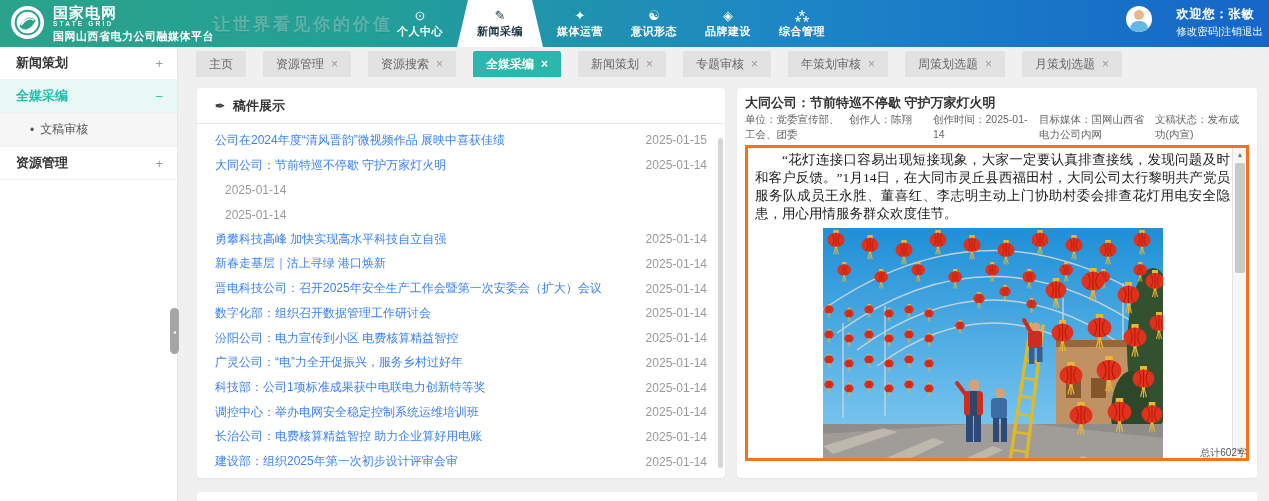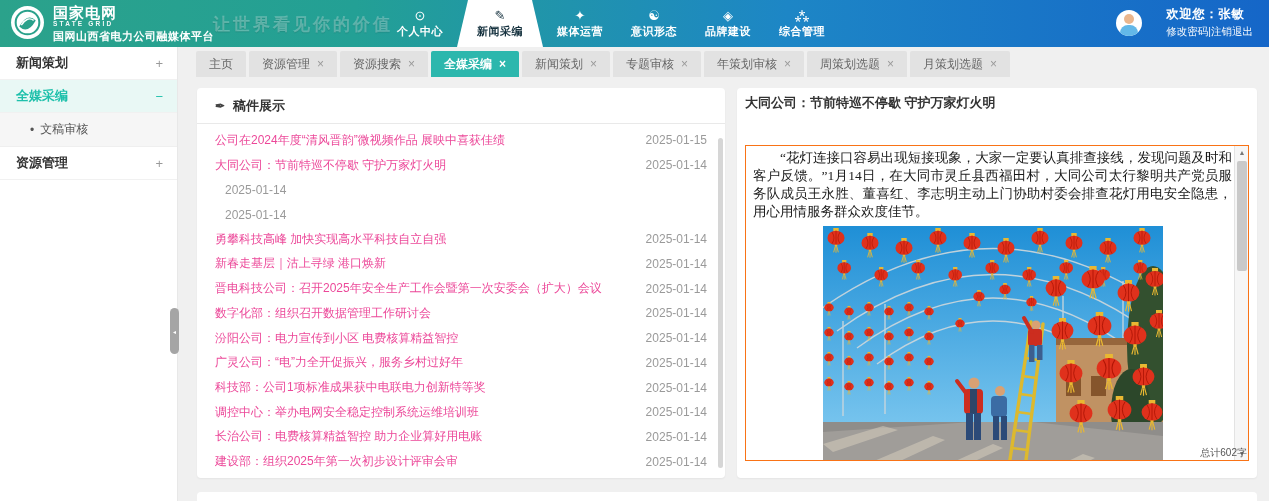--- a/index.html
+++ b/index.html
@@ -18,68 +18,68 @@
   .brand-platform{font-size:11px;font-weight:bold;margin-top:3px;letter-spacing:.5px}
   .slogan{position:absolute;left:213px;top:13px;font-size:17px;font-weight:bold;letter-spacing:3px;
     color:rgba(255,255,255,.28);text-shadow:0 1px 1px rgba(0,0,0,.10);white-space:nowrap}
   .nav{position:absolute;left:383px;top:0;height:47px;display:flex}
   .nav-item{width:74px;height:47px;display:flex;flex-direction:column;align-items:center;justify-content:center;
     gap:2px;color:#fff;cursor:pointer}
   .nav-icon{font-size:13px;line-height:1}
   .nav-label{font-size:11px;font-weight:bold;letter-spacing:.5px}
   .nav-item.active{background:#fff;color:#16323f;
     clip-path:polygon(11px 0,calc(100% - 11px) 0,100% 100%,0 100%);width:86px}
-  .user{position:absolute;right:16px;top:6px;display:flex;align-items:center;gap:24px;color:#fff}
+  .user{position:absolute;right:6px;top:6px;display:flex;gap:24px;color:#fff}
   .avatar{width:26px;height:26px;border-radius:50%;background:#fff;position:relative;overflow:hidden;flex:0 0 auto}
   .avatar::before{content:"";position:absolute;left:8px;top:4px;width:10px;height:10px;border-radius:50%;background:#eab68d}
   .avatar::after{content:"";position:absolute;left:4px;top:15px;width:18px;height:12px;border-radius:8px 8px 0 0;background:#63b8e8}
   .user-l1{font-size:12.5px;font-weight:bold;letter-spacing:.5px}
   .user-l2{font-size:10.5px;margin-top:2px;opacity:.95}
   .user-l2 span{cursor:pointer}
 
   
   .sidebar{position:absolute;left:0;top:47px;width:178px;height:454px;background:#fff;border-right:1px solid #e8e8e8}
   .side-item{height:33px;display:flex;align-items:center;justify-content:space-between;
     padding:0 14px 0 16px;font-size:13px;color:#333;font-weight:bold;border-bottom:1px solid #f1f1f1;cursor:pointer}
   .side-item .tog{color:#999;font-weight:normal;font-size:13px}
   .side-item.active{color:#1ec0ab;background:#e9f8f5}
   .side-item.active .tog{color:#1ec0ab}
   .side-sub{height:34px;display:flex;align-items:center;background:#f6f6f6;border-bottom:1px solid #efefef;
     padding-left:30px;font-size:12px;color:#555;cursor:pointer;gap:6px}
   .collapse-handle{position:absolute;left:170px;top:308px;width:9px;height:46px;background:#a5a5a5;
     border-radius:5px;z-index:6;display:flex;align-items:center;justify-content:center;color:#fff;font-size:6px;cursor:pointer}
 
   
-  .tabbar{position:absolute;left:196px;top:51px;display:flex;gap:3px;z-index:2}
+  .tabbar{position:absolute;left:196px;top:51px;display:flex;gap:17px;z-index:2}
   .tab{height:26px;display:flex;align-items:center;gap:7px;padding:0 13px;background:#e2e2e2;color:#666;
     font-size:12px;cursor:pointer;border-radius:2px 2px 0 0;white-space:nowrap}
   .tab .tab-close{color:#9a9a9a;font-size:12px;line-height:1}
   .tab.active{background:#2cb7ad;color:#fff;font-weight:bold}
   .tab.active .tab-close{color:#fff}
 
   
   .list-panel{position:absolute;left:197px;top:88px;width:528px;height:390px;background:#fff;border-radius:4px;
     box-shadow:0 1px 2px rgba(0,0,0,.05)}
   .panel-head{height:36px;display:flex;align-items:center;gap:8px;padding:0 18px;border-bottom:1px solid #e9e9e9;
     font-size:13px;font-weight:bold;color:#333}
   .panel-head .phead-icon{font-size:12px;color:#444}
   .rows{position:absolute;left:0;right:10px;top:40px;bottom:4px;display:flex;flex-direction:column}
   .arow{flex:1;display:flex;justify-content:space-between;align-items:center;padding:0 8px 0 18px;cursor:pointer}
-  .arow-title{color:#ec4899;font-size:12px;white-space:nowrap;overflow:hidden;text-overflow:ellipsis;max-width:420px}
+  .arow-title{color:#3b82f6;font-size:12px;white-space:nowrap;overflow:hidden;text-overflow:ellipsis;max-width:420px}
   .arow-date{color:#9a9a9a;font-size:12px;flex:0 0 auto;margin-left:10px}
   .list-scroll{position:absolute;right:2px;top:50px;bottom:10px;width:5px;background:#d6d6d6;border-radius:3px}
 
   
   .detail-panel{position:absolute;left:737px;top:88px;width:520px;height:390px;background:#fff;border-radius:4px;
     box-shadow:0 1px 2px rgba(0,0,0,.05)}
   .detail-title{position:absolute;left:8px;top:6px;right:8px;font-size:13px;font-weight:bold;color:#333;white-space:nowrap}
   .detail-meta{position:absolute;left:8px;top:24px;right:6px;display:flex;font-size:10.5px;color:#666;line-height:1.45}
   .mcol{margin-right:4px}
   .mcol.c1{width:100px}.mcol.c2{width:80px}.mcol.c3{width:102px}.mcol.c4{width:112px}.mcol.c5{flex:1}
-  .detail-body{position:absolute;left:8px;right:8px;top:57px;bottom:17px;border:1px solid #f97316;background:#fff;overflow:hidden}
+  .detail-body{position:absolute;left:8px;right:8px;top:57px;bottom:17px;border:3px solid #f97316;background:#fff;overflow:hidden}
   .body-inner{position:absolute;left:7px;right:16px;top:3px;bottom:3px}
   .body-text{font-family:"Liberation Serif","DejaVu Serif",serif;font-size:13.5px;color:#1a1a1a;line-height:1.33;
     text-align:justify;text-indent:2em}
   .photo-wrap{margin-top:5px;text-align:center}
   .vscroll{position:absolute;right:0;top:0;bottom:0;width:14px;background:#f6f6f6;border-left:1px solid #e3e3e3}
   .vs-btn{position:absolute;left:0;width:14px;height:13px;display:flex;align-items:center;justify-content:center;
     font-size:7px;color:#777;cursor:pointer}
   .vs-up{top:0}.vs-down{bottom:0}
   .vs-thumb{position:absolute;left:2px;top:15px;width:10px;height:110px;background:#c9c9c9;border-radius:2px;cursor:pointer}
   .word-count{position:absolute;right:10px;bottom:18px;font-size:10px;color:#555}
@@ -260,20 +260,27 @@
       <div class="arow">
         <span class="arow-title">建设部：组织2025年第一次初步设计评审会审</span>
         <span class="arow-date">2025-01-14</span>
       </div>
     </div>
   <div class="list-scroll"></div>
 </div>
 
 <div class="detail-panel">
   <div class="detail-title">大同公司：节前特巡不停歇 守护万家灯火明</div>
+  <div class="detail-meta">
+    <div class="mcol c1">单位：党委宣传部、工会、团委</div>
+    <div class="mcol c2">创作人：陈翔</div>
+    <div class="mcol c3">创作时间：2025-01-14</div>
+    <div class="mcol c4">目标媒体：国网山西省电力公司内网</div>
+    <div class="mcol c5">文稿状态：发布成功(内宣)</div>
+  </div>
 
   <div class="detail-body">
     <div class="body-inner">
       <p class="body-text">“花灯连接口容易出现短接现象，大家一定要认真排查接线，发现问题及时和客户反馈。”1月14日，在大同市灵丘县西福田村，大同公司太行黎明共产党员服务队成员王永胜、董喜红、李志明主动上门协助村委会排查花灯用电安全隐患，用心用情服务群众欢度佳节。</p>
       <div class="photo-wrap">
         <svg width="340" height="252" viewBox="0 0 340 252" role="img">
           <defs>
             <linearGradient id="sky" x1="0" y1="0" x2="0" y2="1">
               <stop offset="0" stop-color="#1f8fd6"></stop>
                 <stop offset="1" stop-color="#8ed2f4"></stop>

